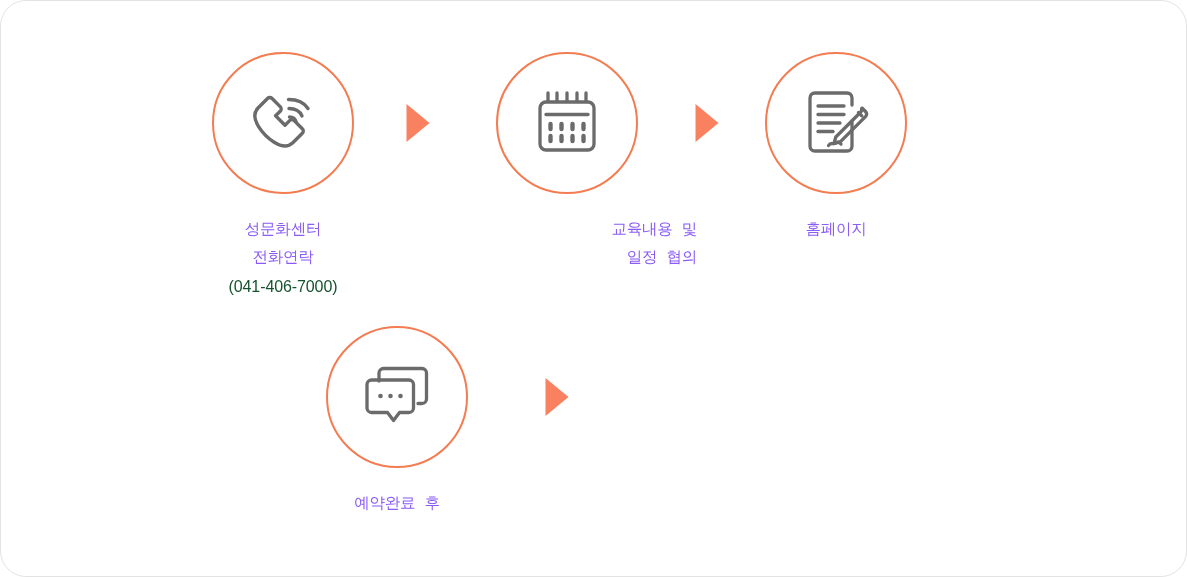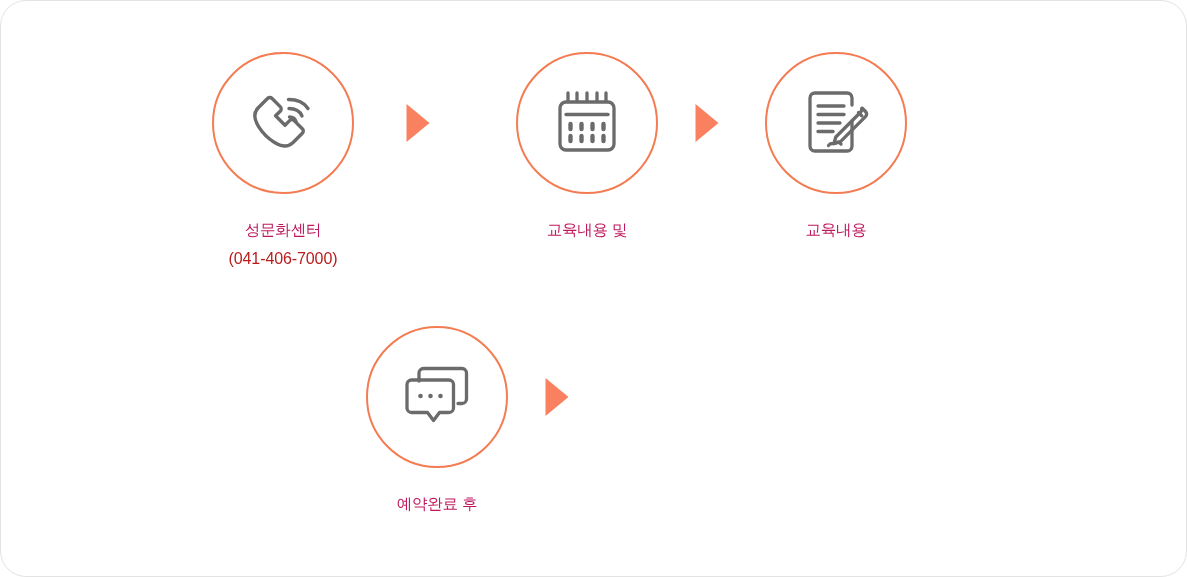--- a/index.html
+++ b/index.html
@@ -29,28 +29,29 @@
     border:2px solid #f47c52;
     background:#ffffff;
     box-sizing:border-box;
     display:flex;align-items:center;justify-content:center;
   }
   .ring svg{display:block;}
   .labels{margin-top:22px;}
   .labels .line{
     font-size:15.5px;
     line-height:28px;
-    color:#be185d;
+    color:#8b5cf6;
     letter-spacing:-0.2px;
     white-space:nowrap;
+    font-family:Liberation Mono, monospace;
   }
   .labels .phone{
     font-size:16px;
     line-height:30px;
-    color:#b91c1c;
+    color:#14532d;
     letter-spacing:-0.1px;
     white-space:nowrap;
   }
   .arrow{
     position:absolute;
     width:0;height:0;
     border-top:19px solid transparent;
     border-bottom:19px solid transparent;
     border-left:23px solid #fa8160;
     transform:translate(-50%,-50%);
@@ -72,27 +73,28 @@
                    L31.6 31.8 L36.2 27.2 C37.5 25.9 37.5 23.9 36.2 22.6
                    L28.1 14.5 C26.8 13.2 24.8 13.2 23.5 14.5 Z"></path>
           <path d="M44.5 15.5 C52.5 15.5 59.5 17.5 64.0 24.5"></path>
           <path d="M45.0 24.5 C50.5 24.5 55.5 26.3 58.0 32.0"></path>
           <path d="M45.5 33.0 C48.6 33.0 51.0 34.3 52.2 38.0"></path>
         </svg>
       </span>
     </div>
     <div class="labels">
       <div class="line">성문화센터</div>
+      <div class="line">전화연락</div>
       <div class="phone">(041-406-7000)</div>
     </div>
   </div>
 
   <div class="arrow" style="left:417px;top:122px;"></div>
 
-  <div class="step" style="left:586px;top:51px;">
+  <div class="step" style="left:566px;top:51px;text-align:right;">
     <div class="ring">
       <span>
         <svg width="76" height="76" viewBox="0 0 76 76" fill="none" stroke="#6b6b6b" stroke-width="3.3" stroke-linecap="round" stroke-linejoin="round">
           <rect x="11" y="17" width="54" height="48" rx="6"></rect>
           <line x1="17" y1="29.5" x2="59" y2="29.5"></line>
           <path d="M19 16 L19 8"></path>
             <path d="M28 16 L28 8"></path>
           <path d="M38 16 L38 8"></path>
             <path d="M48 16 L48 8"></path>
           <path d="M57 16 L57 8"></path>
@@ -102,20 +104,21 @@
           <line x1="54.5" y1="39" x2="54.5" y2="44" stroke-width="4.4"></line>
           <line x1="21.5" y1="51" x2="21.5" y2="56" stroke-width="4.4"></line>
           <line x1="32.5" y1="51" x2="32.5" y2="56" stroke-width="4.4"></line>
           <line x1="43.5" y1="51" x2="43.5" y2="56" stroke-width="4.4"></line>
           <line x1="54.5" y1="51" x2="54.5" y2="56" stroke-width="4.4"></line>
         </svg>
       </span>
     </div>
     <div class="labels">
       <div class="line">교육내용 및</div>
+      <div class="line">일정 협의</div>
     </div>
   </div>
 
   <div class="arrow" style="left:706px;top:122px;"></div>
 
   <div class="step" style="left:835px;top:51px;">
     <div class="ring">
       <span>
         <svg width="80" height="80" viewBox="0 0 80 80" fill="none" stroke="#6b6b6b" stroke-width="3.3" stroke-linecap="round" stroke-linejoin="round">
           <path d="M56 38 L56 63 C56 66 54 68 51 68 L19 68 C16 68 14 66 14 63
@@ -125,25 +128,25 @@
           <line x1="22" y1="40" x2="44" y2="40"></line>
           <line x1="22" y1="48.5" x2="37" y2="48.5"></line>
           <path d="M66.5 25.5 L69.5 28.5 C71 30 71 32.2 69.5 33.7 L44.5 58.7
                    L38.0 60.5 L39.8 54.0 L64.8 29.0 C66.3 27.5 65.0 24 66.5 25.5 Z"></path>
           <path d="M62.5 29.5 L65.8 32.8"></path>
           <path d="M32.5 62.5 C35 58.5 37.5 62 40 60 C42 58.4 43.5 59.5 45 61"></path>
         </svg>
       </span>
     </div>
     <div class="labels">
-      <div class="line">교육내용</div>
+      <div class="line">홈페이지</div>
     </div>
   </div>
 
-  <div class="step" style="left:436px;top:325px;">
+  <div class="step" style="left:396px;top:325px;">
     <div class="ring">
       <span>
         <svg width="78" height="78" viewBox="0 0 78 78" fill="none" stroke="#6b6b6b" stroke-width="3.3" stroke-linecap="round" stroke-linejoin="round">
           <path d="M21 23 L21 15 C21 12.5 23 10.5 25.5 10.5 L64 10.5
                    C66.5 10.5 68.5 12.5 68.5 15 L68.5 41
                    C68.5 43.5 66.5 45.5 64 45.5 L60 45.5"></path>
           <path d="M13.5 22 L51 22 C53.5 22 55.5 24 55.5 26.5 L55.5 50
                    C55.5 52.5 53.5 54.5 51 54.5 L41.5 54.5
                    L35.5 62.5 L29.5 54.5 L13.5 54.5
                    C11 54.5 9 52.5 9 50 L9 26.5 C9 24 11 22 13.5 22 Z"></path>

